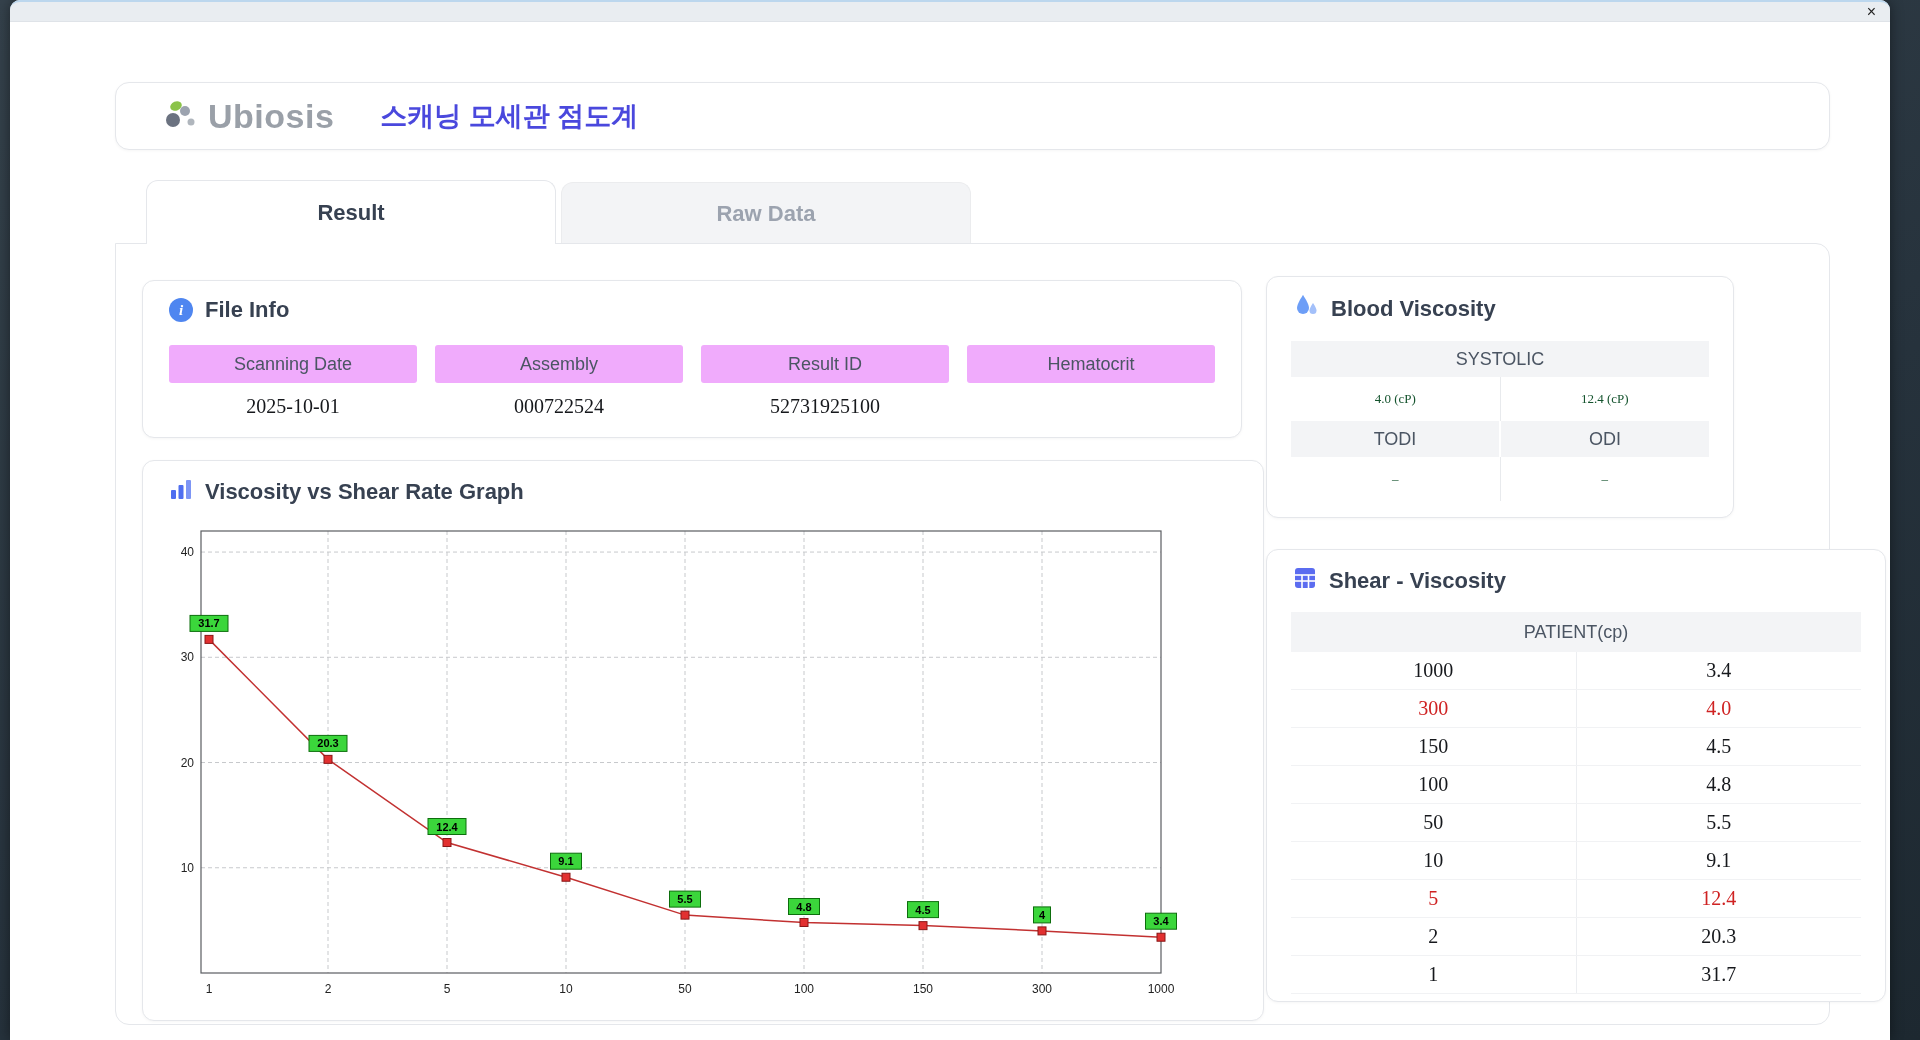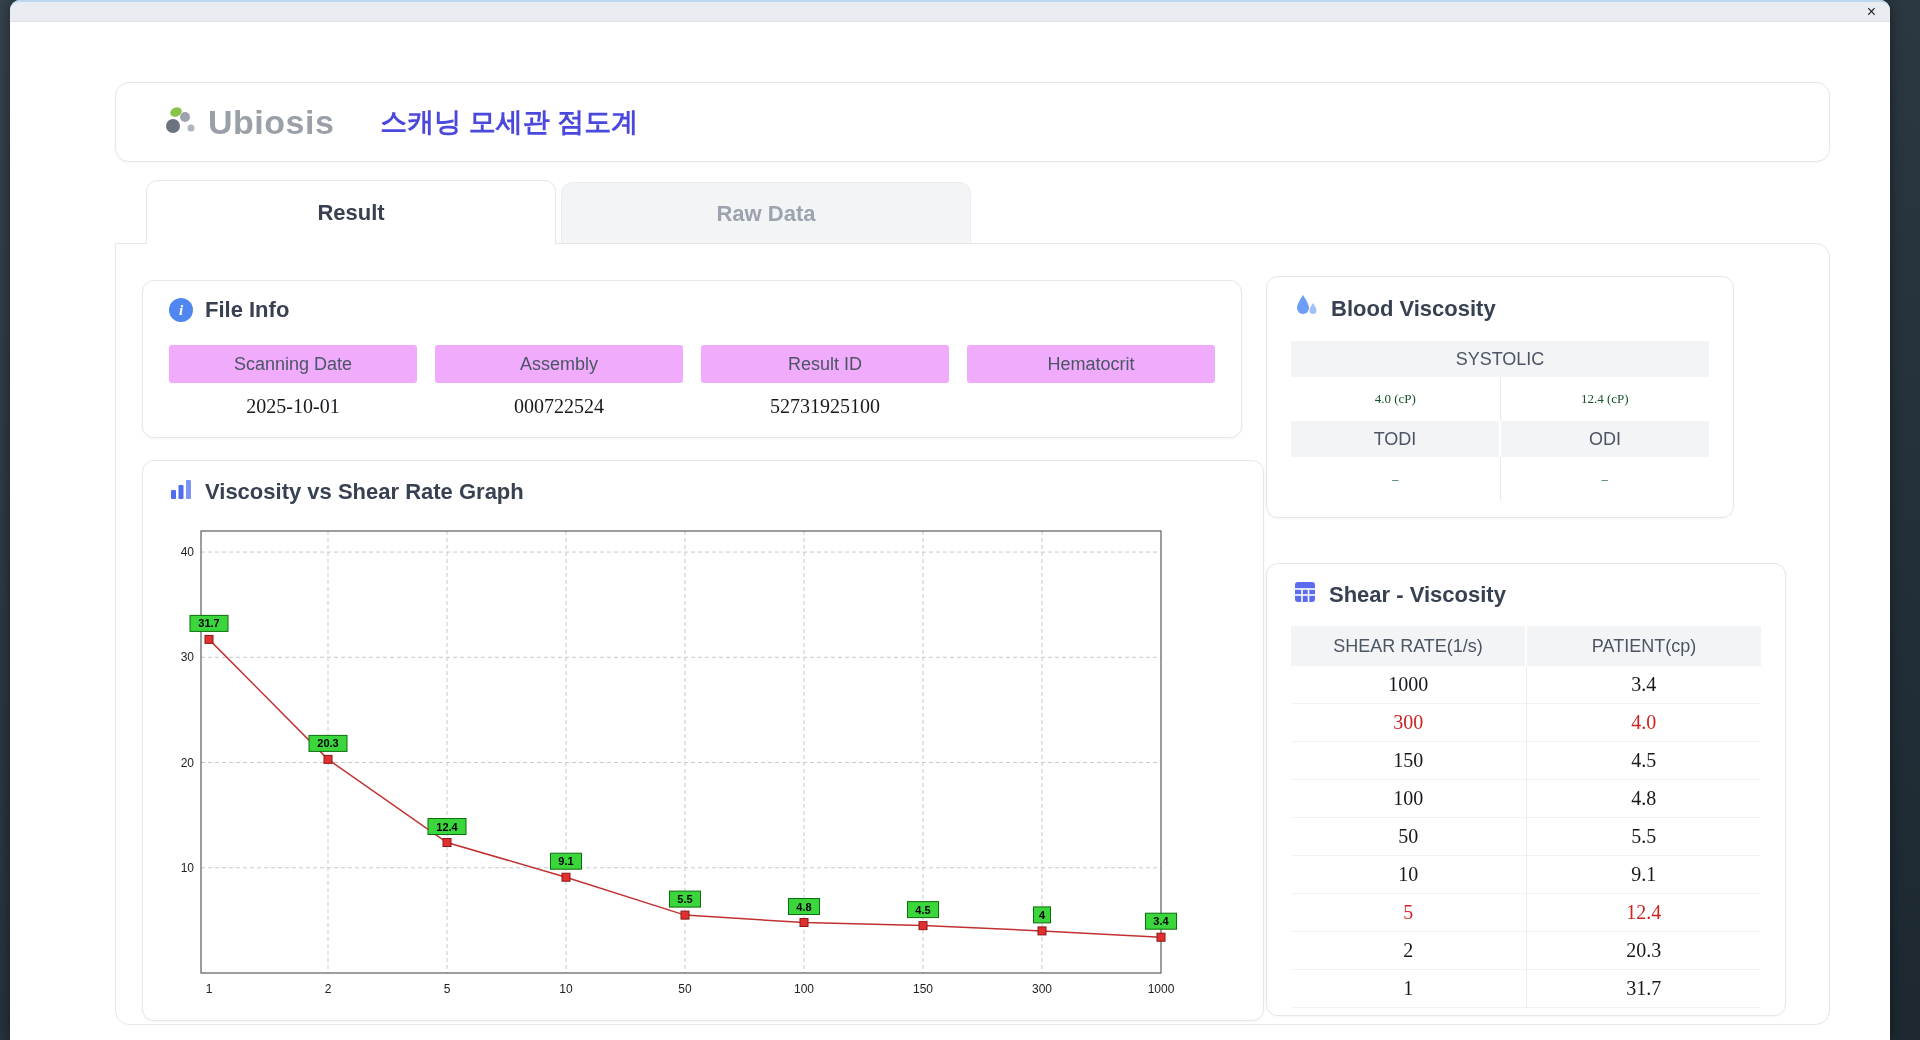--- a/index.html
+++ b/index.html
@@ -18,21 +18,21 @@
     position:absolute; top:0; left:0; right:0; height:22px;
     background:#e9edf1; border-radius:10px 10px 0 0;
     border-top:2px solid #bcd7ee; border-bottom:1px solid #dfe3e8;
   }
   .close-btn {
     position:absolute; right:10px; top:1px; font-size:16px; line-height:18px;
     color:#222; cursor:pointer; padding:0 4px;
   }
   
   .header-card {
-    position:absolute; left:105px; top:82px; width:1715px; height:80px;
+    position:absolute; left:105px; top:82px; width:1715px; height:68px;
     border:1px solid #e5e7eb; border-radius:14px; background:#fff;
     display:flex; align-items:center; box-shadow:0 1px 3px rgba(0,0,0,.04);
   }
   .logo { display:flex; align-items:center; gap:8px; margin-left:46px; }
   .logo-text { font-size:34px; font-weight:600; color:#9aa0a8; letter-spacing:.5px; }
   .app-title { margin-left:46px; font-size:27px; font-weight:700; color:#4a48dd; }
   
   .tab {
     position:absolute; top:180px; width:410px; height:64px;
     display:flex; align-items:center; justify-content:center;
@@ -96,21 +96,21 @@
   .bv-row.head { gap:2px; }
   .bv-row.head .bv-cell {
     background:#f3f4f6; height:36px; font-size:18px; color:#4b5563;
   }
   .bv-cell { flex:1; display:flex; align-items:center; justify-content:center; }
   .bv-row.val .bv-cell {
     height:44px; font-size:13px; color:#14532d; font-family:"Liberation Serif",serif;
   }
   .bv-row.val .bv-cell:first-child { border-right:1px solid #e8eaed; }
   
-  #shear-card { left:1150px; top:305px; width:520px; height:453px;margin-top:14px; }
+  #shear-card { left:1150px; top:305px; width:620px; height:453px; }
   .sv-table { position:absolute; left:24px; right:24px; top:62px; }
   .sv-head { display:flex; gap:2px; }
   .sv-hcell {
     flex:1; background:#f3f4f6; height:40px; display:flex; align-items:center; justify-content:center;
     font-size:18px; color:#4b5563;
   }
   .sv-row { display:flex; border-bottom:1px solid #f1f2f4; }
   .sv-cell {
     flex:1; height:37px; display:flex; align-items:center; justify-content:center;
     font-size:20px; color:#16181c; font-family:"Liberation Serif",serif;
@@ -279,21 +279,20 @@
               <line x1="2" y1="15" x2="22" y2="15"></line>
               <line x1="9" y1="9" x2="9" y2="22"></line>
               <line x1="15.5" y1="9" x2="15.5" y2="22"></line>
             </g>
           </svg>
         </span>
         <span>Shear - Viscosity</span>
       </div>
       <div class="sv-table">
         <div class="sv-head">
-          <div class="sv-hcell">SHEAR RATE(1/s)</div>
           <div class="sv-hcell">PATIENT(cp)</div>
         </div>
         <div class="sv-body">
             <div class="sv-row">
               <div class="sv-cell">1000</div>
               <div class="sv-cell">3.4</div>
             </div>
             <div class="sv-row red">
               <div class="sv-cell">300</div>
               <div class="sv-cell">4.0</div>

